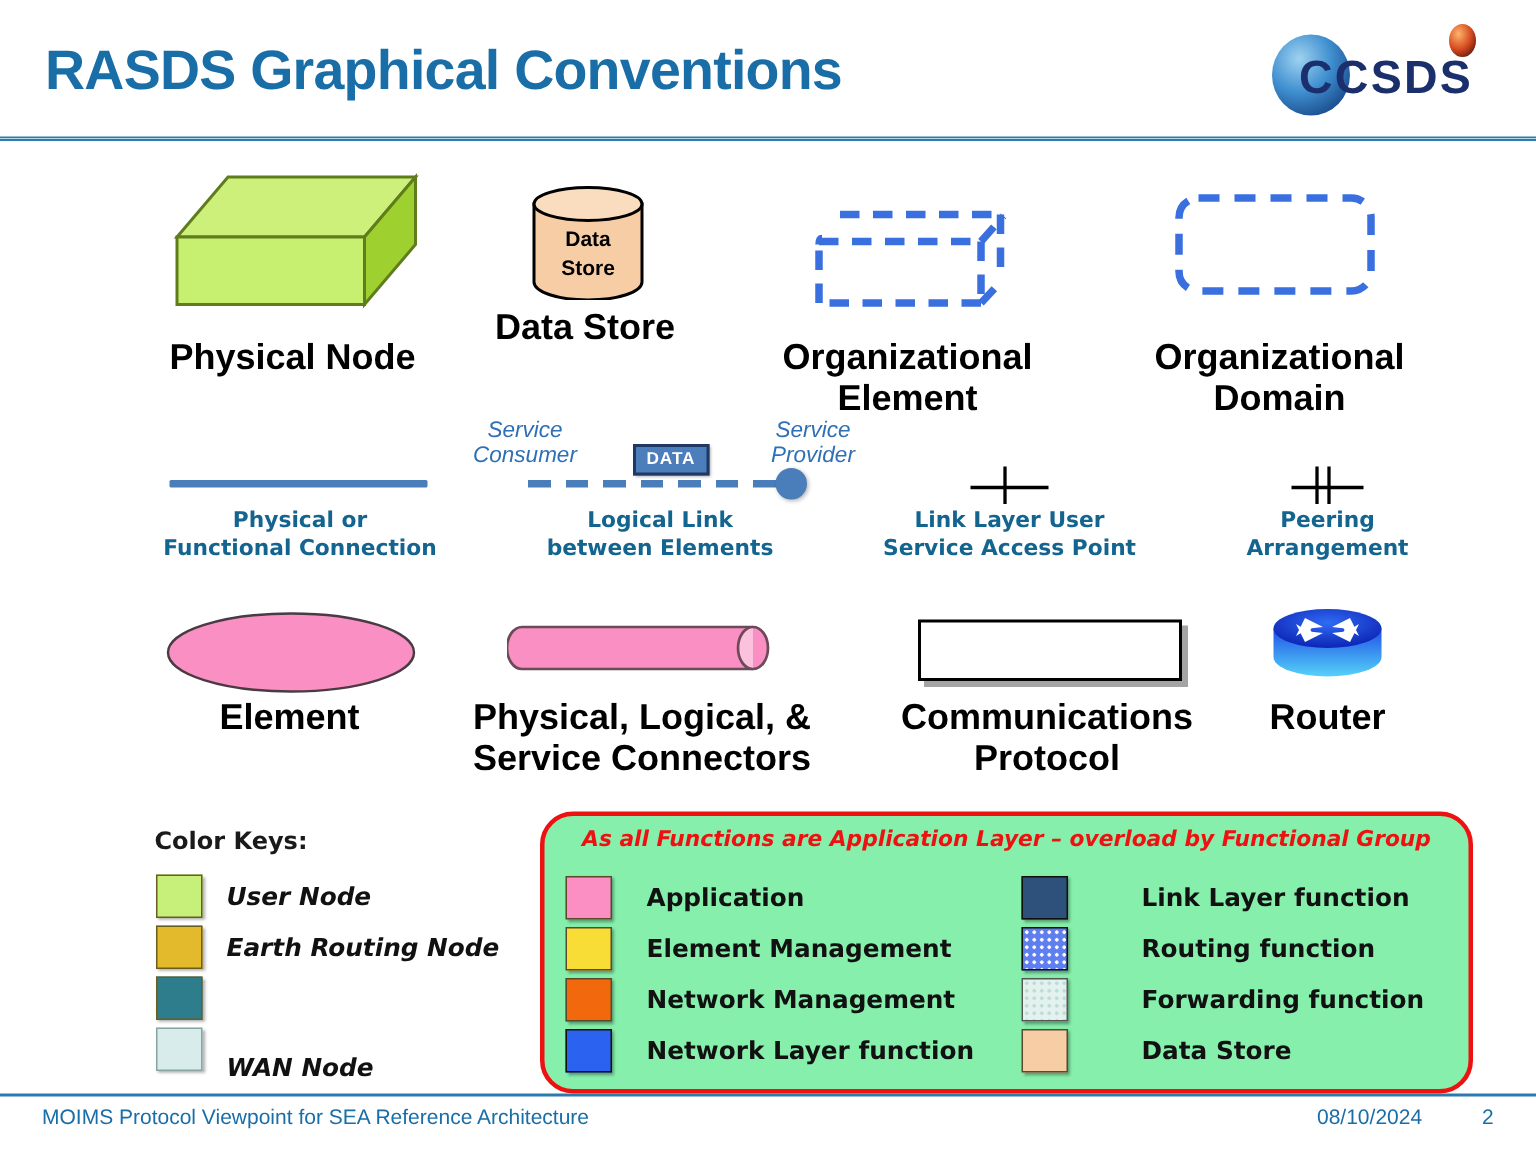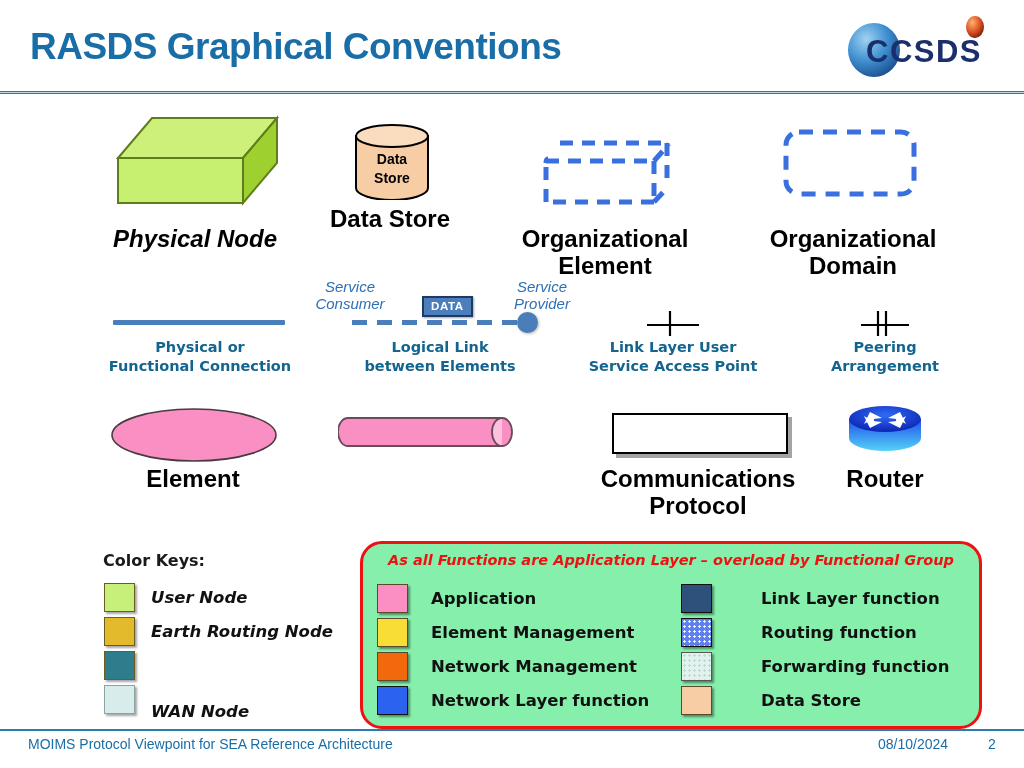--- a/index.html
+++ b/index.html
@@ -149,21 +149,21 @@
     <text x="28" y="48" font-family="'Liberation Sans',sans-serif" font-size="31" font-weight="bold" fill="#1a2f6b" letter-spacing="1.5">CCSDS</text>
   </svg>
 
   <div class="header-rule"></div>
 
   <svg class="shape" style="left:115px; top:113px; width:165px; height:95px;" viewBox="0 0 165 95">
     <polygon points="3,45 37,5 162,5 128,45" fill="#cdf07a" stroke="#5f7d1c" stroke-width="2"></polygon>
     <polygon points="128,45 162,5 162,50 128,90" fill="#9ed02f" stroke="#5f7d1c" stroke-width="2"></polygon>
     <rect x="3" y="45" width="125" height="45" fill="#c8f070" stroke="#5f7d1c" stroke-width="2"></rect>
   </svg>
-  <div class="cap-black" style="left:60px; top:226px; width:270px;font-style:italic;">Physical Node</div>
+  <div class="cap-black" style="left:60px; top:226px; width:270px;">Physical Node</div>
 
   <svg class="shape" style="left:352px; top:124px; width:80px; height:76px;" viewBox="0 0 80 76">
     <path d="M4,12 L4,64 A36,12 0 0 0 76,64 L76,12 Z" fill="#f7cda6" stroke="#000" stroke-width="2"></path>
     <ellipse cx="40" cy="12" rx="36" ry="11" fill="#fadcbe" stroke="#000" stroke-width="2"></ellipse>
   </svg>
   <div class="shape" style="left:352px; top:134px; width:80px; height:60px;">
     <div class="ds-text">
       <div>Data</div>
       <div>Store</div>
     </div>
@@ -236,20 +236,24 @@
     <ellipse cx="84" cy="28" rx="82" ry="26" fill="#f98fc2" stroke="#4a3a42" stroke-width="1.6"></ellipse>
   </svg>
   <div class="cap-black" style="left:78px; top:466px; width:230px;">
     <div>Element</div>
   </div>
 
   <svg class="shape" style="left:338px; top:414px; width:176px; height:36px;" viewBox="0 0 176 36">
     <path d="M10,4 L164,4 A10,14 0 0 1 164,32 L10,32 A10,14 0 0 1 10,4 Z" fill="#f98fc2" stroke="#6b4a5a" stroke-width="1.8"></path>
     <path d="M164,4 A10,14 0 0 0 164,32" fill="#fcc2dd" stroke="#6b4a5a" stroke-width="1.8"></path>
   </svg>
+  <div class="cap-black" style="left:278px; top:466px; width:300px;">
+    <div>Physical, Logical, &amp;</div>
+    <div>Service Connectors</div>
+  </div>
 
   <div class="proto-box" style="left:612px; top:413px; width:172px; height:37px;"></div>
   <div class="cap-black" style="left:573px; top:466px; width:250px;">
     <div>Communications</div>
     <div>Protocol</div>
   </div>
 
   <svg class="shape" style="left:846px; top:405px; width:78px; height:50px;" viewBox="0 0 78 50">
     <defs>
       <linearGradient id="rtbody" x1="0" y1="0" x2="0" y2="1">

